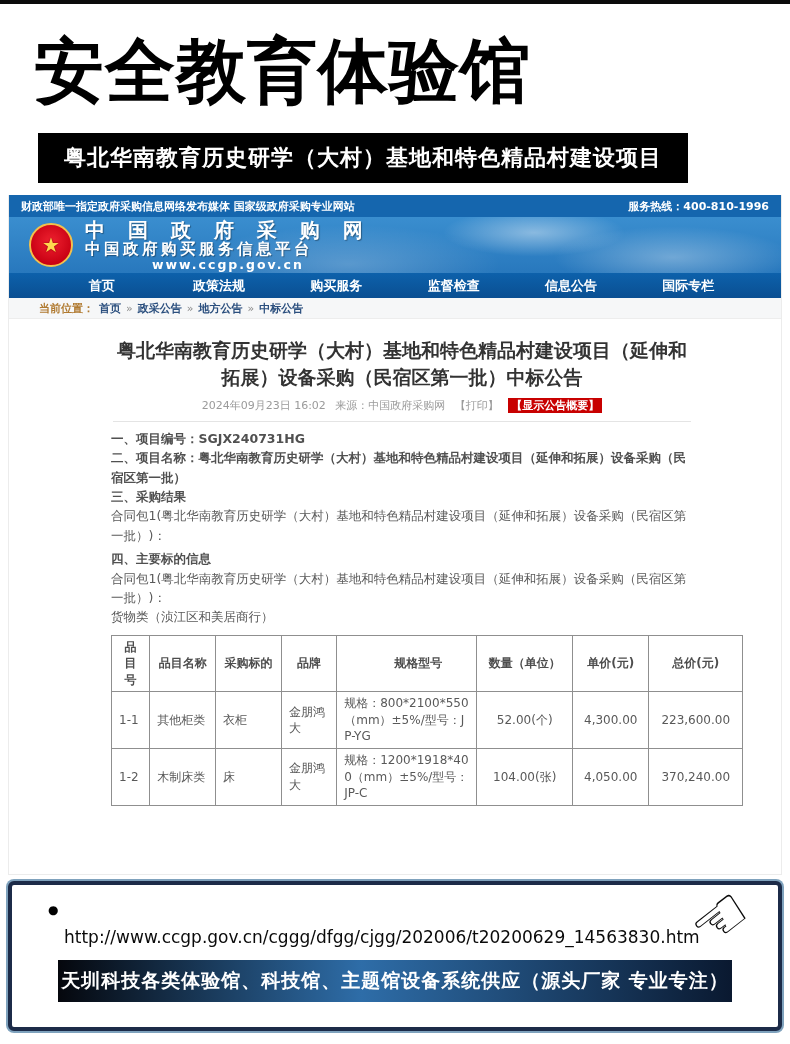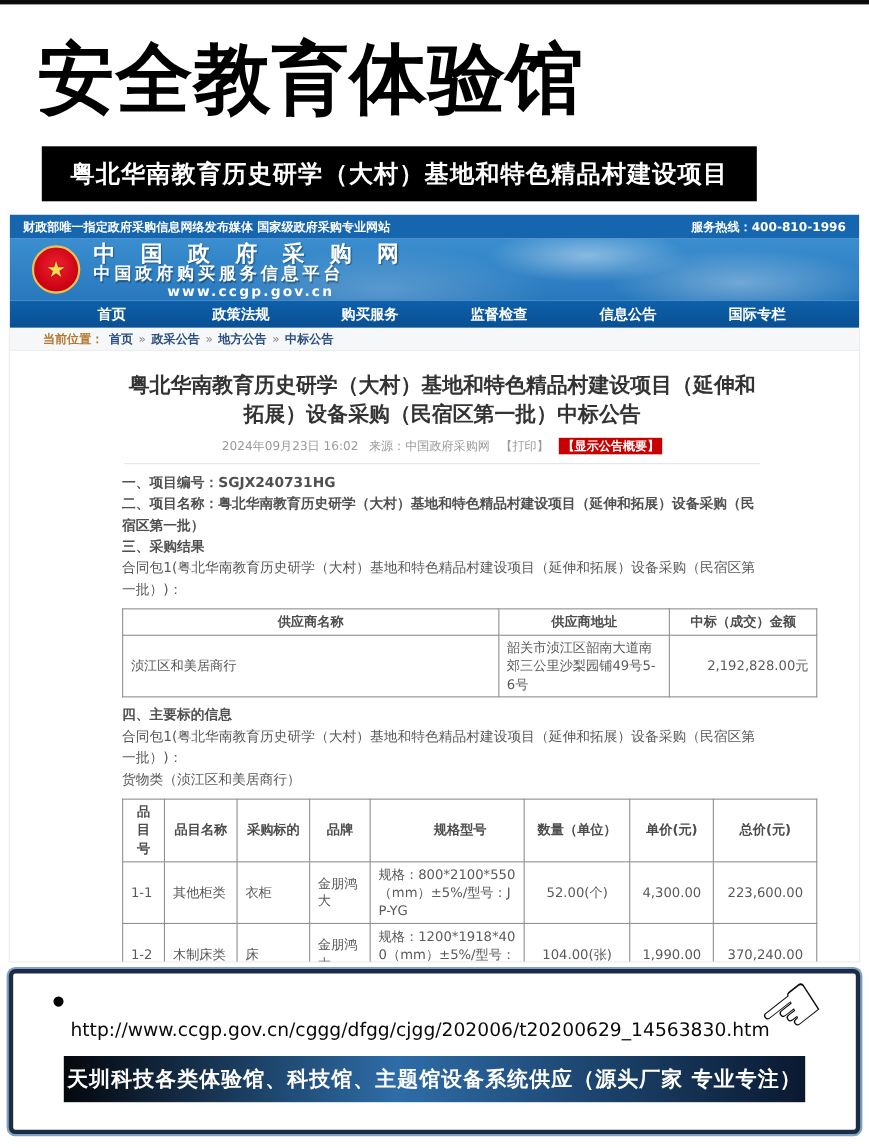--- a/index.html
+++ b/index.html
@@ -133,34 +133,20 @@
       <span class="badge">【显示公告概要】</span>
     </div>
     <hr class="rule">
 
     <p class="p b">一、项目编号：SGJX240731HG</p>
     <p class="p b">二、项目名称：粤北华南教育历史研学（大村）基地和特色精品村建设项目（延伸和拓展）设备采购（民宿区第一批）</p>
     <p class="p b">三、采购结果</p>
     <p class="p">合同包1(粤北华南教育历史研学（大村）基地和特色精品村建设项目（延伸和拓展）设备采购（民宿区第一批）)：</p>
     <div class="sp4"></div>
 
-    <table class="t1">
-      <tbody>
-          <tr>
-        <th class="c0">供应商名称</th>
-        <th class="c1">供应商地址</th>
-        <th class="c2">中标（成交）金额</th>
-      </tr>
-      <tr>
-        <td>浈江区和美居商行</td>
-        <td>韶关市浈江区韶南大道南郊三公里沙梨园铺49号5-6号</td>
-        <td class="right">2,192,828.00元</td>
-      </tr>
-    </tbody>
-      </table>
 
     <p class="p b">四、主要标的信息</p>
     <p class="p">合同包1(粤北华南教育历史研学（大村）基地和特色精品村建设项目（延伸和拓展）设备采购（民宿区第一批）)：</p>
     <p class="p">货物类（浈江区和美居商行）</p>
     <div class="sp4"></div>
 
     <table class="t2">
       <tbody>
           <tr>
         <th class="c0">品目号</th>
@@ -182,21 +168,21 @@
         <td class="num">4,300.00</td>
         <td class="num">223,600.00</td>
       </tr>
       <tr>
         <td>1-2</td>
         <td>木制床类</td>
         <td>床</td>
         <td>金朋鸿大</td>
         <td>规格：1200*1918*400（mm）±5%/型号：JP-C</td>
         <td class="num">104.00(张)</td>
-        <td class="num">1,990.00</td>
+        <td class="num">4,050.00</td>
         <td class="num">370,240.00</td>
       </tr>
 
     </tbody>
       </table>
   </div>
 </div>
 
 <div class="footer-box">
   <div class="f-note">

